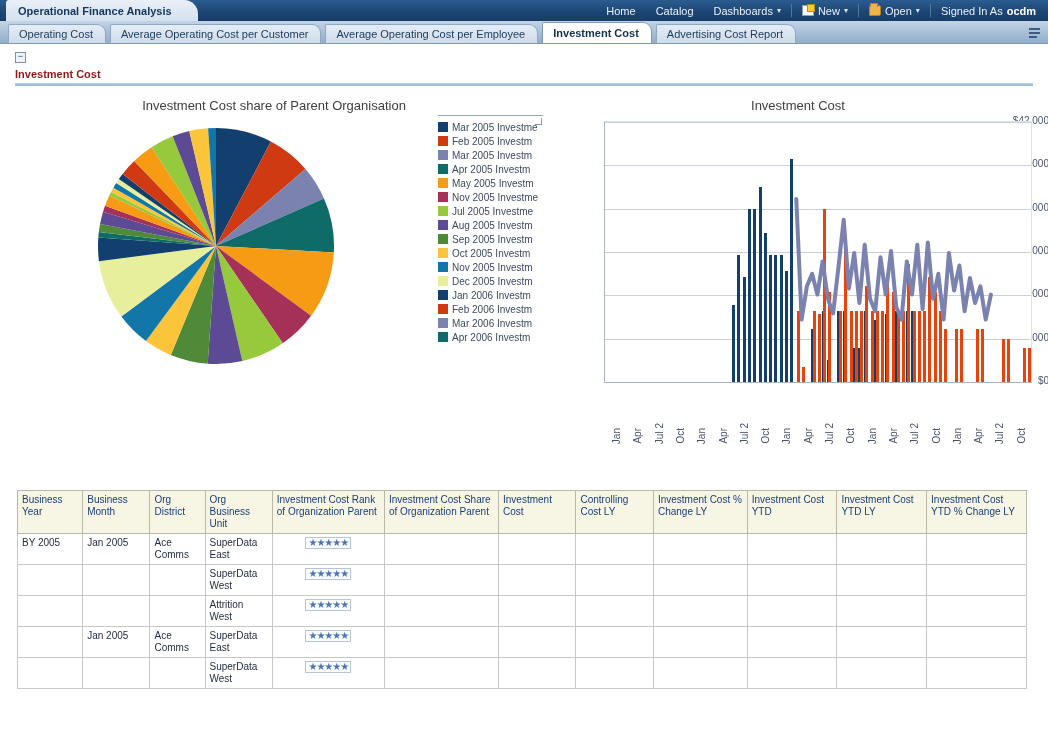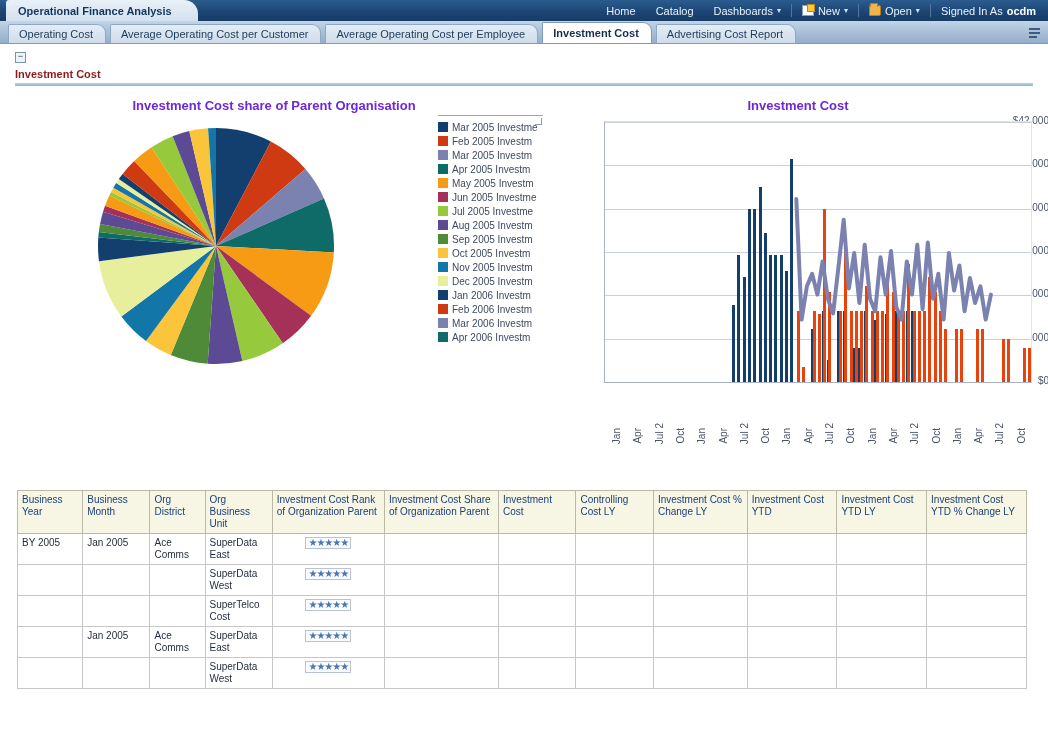--- a/index.html
+++ b/index.html
@@ -127,22 +127,22 @@
     font-size: 11px; font-weight: bold; color: #8f1a1a;
   }
   #title-rule {
     margin-top: 3px; height: 3px; width: 1018px;
     background: linear-gradient(to bottom,#bcd3e8,#8fb4d6);
   }
 
   
   #charts { position: absolute; left: 0; top: 48px; width: 1048px; height: 385px; }
   .panel-title {
-    text-align: center; font-size: 13px; font-weight: bold;
-    color: #6d28d9; padding-top: 6px;
+    text-align: center; font-size: 13px; font-weight: normal;
+    color: #404040; padding-top: 6px;
   }
   #pie-panel { position: absolute; left: 0; top: 0; width: 546px; height: 385px; }
   #bar-panel { position: absolute; left: 546px; top: 0; width: 502px; height: 385px; }
 
   #pie-area { position: relative; width: 546px; height: 300px; }
   #pie-svg { position: absolute; left: 90px; top: 8px; }
 
   #pie-legend {
     position: absolute; left: 437px; top: 2px;
     width: 105px;
@@ -354,21 +354,21 @@
               <div class="leg-row">
                 <span class="leg-sw" style="background: rgb(14, 107, 103);"></span>
                 <span class="leg-tx">Apr 2005 Investm</span>
               </div>
               <div class="leg-row">
                 <span class="leg-sw" style="background: rgb(247, 155, 20);"></span>
                 <span class="leg-tx">May 2005 Investm</span>
               </div>
               <div class="leg-row">
                 <span class="leg-sw" style="background: rgb(166, 49, 88);"></span>
-                <span class="leg-tx">Jun 2005 Investme</span>
+                <span class="leg-tx">Nov 2005 Investme</span>
               </div>
               <div class="leg-row">
                 <span class="leg-sw" style="background: rgb(151, 201, 61);"></span>
                 <span class="leg-tx">Jul 2005 Investme</span>
               </div>
               <div class="leg-row">
                 <span class="leg-sw" style="background: rgb(93, 74, 149);"></span>
                 <span class="leg-tx">Aug 2005 Investm</span>
               </div>
               <div class="leg-row">
@@ -580,21 +580,21 @@
             <td></td>
             <td></td>
             <td></td>
             <td></td>
             <td></td>
           </tr>
           <tr>
             <td class="c-year"></td>
             <td></td>
             <td></td>
-            <td>SuperTelco Cost</td>
+            <td>Attrition West</td>
             <td class="stars"><span class="star-box"><span class="star">★★★★★</span></span></td>
             <td></td>
             <td></td>
             <td></td>
             <td></td>
             <td></td>
             <td></td>
             <td></td>
           </tr>
           <tr>

